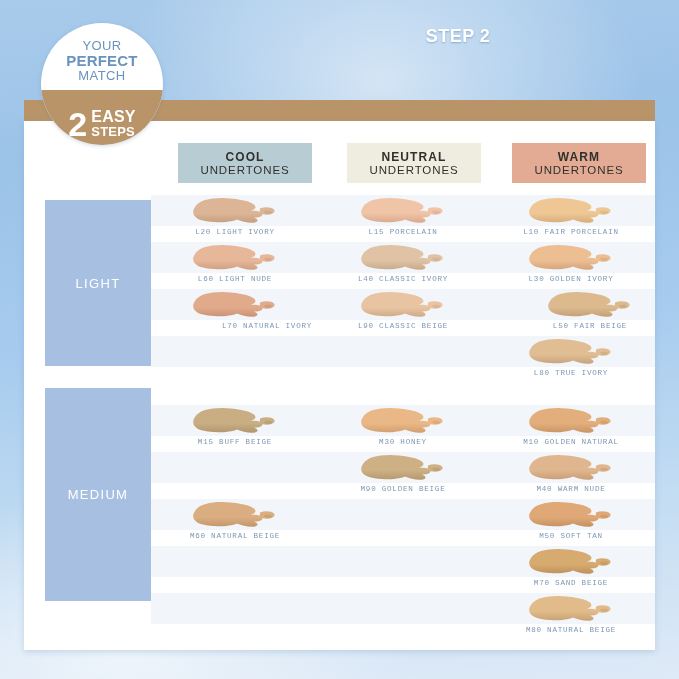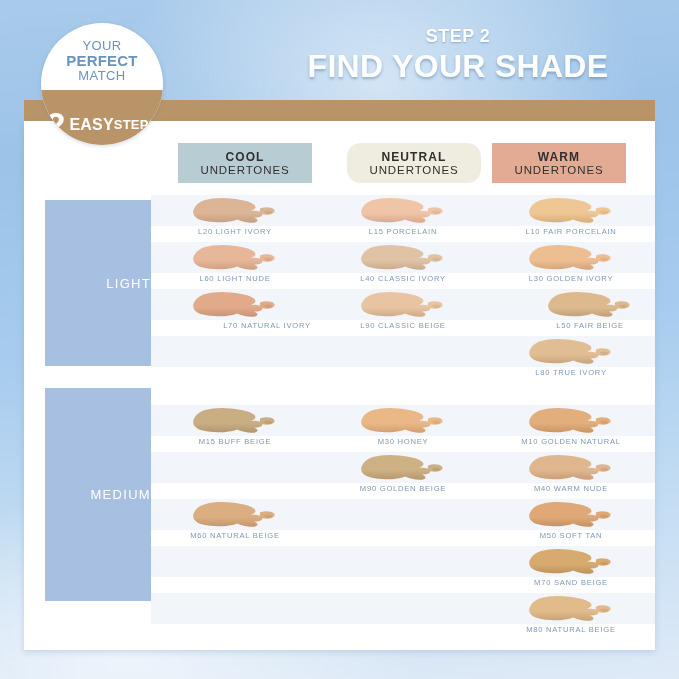--- a/index.html
+++ b/index.html
@@ -58,48 +58,48 @@
     color:#6a93bd;line-height:15px;
   }
   #badge-top-text .l1{font-size:13px;letter-spacing:.4px;}
   #badge-top-text .l2{font-size:15px;font-weight:bold;letter-spacing:.2px;}
   #badge-top-text .l3{font-size:13px;letter-spacing:.4px;}
   #badge-bottom-inner{
     position:absolute;left:0;bottom:4px;width:122px;
     display:flex;align-items:center;justify-content:center;gap:4px;color:#ffffff;
   }
   #badge-num{font-size:34px;font-weight:bold;line-height:34px;}
-  #badge-steps{display:flex;flex-direction:row;line-height:15px;text-align:left;}
+  #badge-steps{display:flex;flex-direction:column;line-height:15px;text-align:left;}
   #badge-steps .e{font-size:16px;font-weight:bold;letter-spacing:.2px;}
   #badge-steps .s{font-size:13px;font-weight:bold;letter-spacing:.2px;}
 
   
   .col-head{
     position:absolute;top:143px;height:40px;width:134px;
     display:flex;flex-direction:column;align-items:center;justify-content:center;
     text-align:center;color:#30302e;
   }
   .col-head .ch-strong{font-size:12px;font-weight:bold;letter-spacing:1.1px;line-height:14px;}
   .col-head .ch-sub{font-size:11.5px;letter-spacing:.9px;line-height:13px;font-weight:400;}
   #col-head-0{left:178px;background:#b8ccd3;}
   #col-head-1{left:347px;background:#efece0;}
-  #col-head-2{left:492px;background:#e4ab94;}
+  #col-head-2{left:512px;background:#e4ab94;}
 
   
   .group-panel{
     position:absolute;left:45px;width:106px;
     background:#a7bfe1;color:#ffffff;
-    display:flex;align-items:center;justify-content:flex-end;
+    display:flex;align-items:center;justify-content:center;
     font-size:13px;letter-spacing:1.3px;
   }
   #group-panel-0{top:200px;height:166px;}
   #group-panel-1{top:388px;height:213px;}
 
   
-  #grid{position:absolute;left:151px;top:195px;width:504px;}
+  #grid{position:absolute;left:151px;top:195px;width:504px;font-family:Liberation Mono, monospace;}
   .band{position:absolute;left:0;width:504px;}
   .band-tint{background:#f2f6fa;}
   .band-white{background:#ffffff;}
   .cell{position:absolute;width:168px;height:47px;}
   .swatch-wrap{
     position:absolute;left:50%;top:1px;transform:translateX(-50%);
     width:90px;height:30px;
   }
   .swatch-wrap svg{display:block;width:90px;height:30px;}
   .shade-label{
@@ -109,21 +109,20 @@
   }
 </style>
 </head>
 <body>
 
 <div id="stage">
 
   <div id="header">
     <div id="title-block">
       <div id="step-label">STEP 2</div>
-      <div id="main-title">FIND YOUR SHADE</div>
     </div>
   </div>
 
   <div id="tan-bar" style="background: rgb(185, 148, 104);"></div>
 
   <div id="card"></div>
 
   <div id="badge">
     <div id="badge-bottom"></div>
     <div id="badge-top-text">
@@ -137,21 +136,21 @@
         <span class="e">EASY</span>
         <span class="s">STEPS</span>
       </div>
     </div>
   </div>
 
   <div class="col-head" id="col-head-0" style="background: rgb(184, 204, 211);">
     <span class="ch-strong">COOL</span>
     <span class="ch-sub">UNDERTONES</span>
   </div>
-  <div class="col-head" id="col-head-1" style="background: rgb(239, 236, 224); border-radius: 14px;">
+  <div class="col-head" id="col-head-1" style="background: rgb(239, 236, 224);">
     <span class="ch-strong">NEUTRAL</span>
     <span class="ch-sub">UNDERTONES</span>
   </div>
   <div class="col-head" id="col-head-2" style="background: rgb(228, 171, 148);">
     <span class="ch-strong">WARM</span>
     <span class="ch-sub">UNDERTONES</span>
   </div>
 
   <div class="group-panel" id="group-panel-0" style="background: rgb(167, 191, 225);">
     <span>LIGHT</span>

